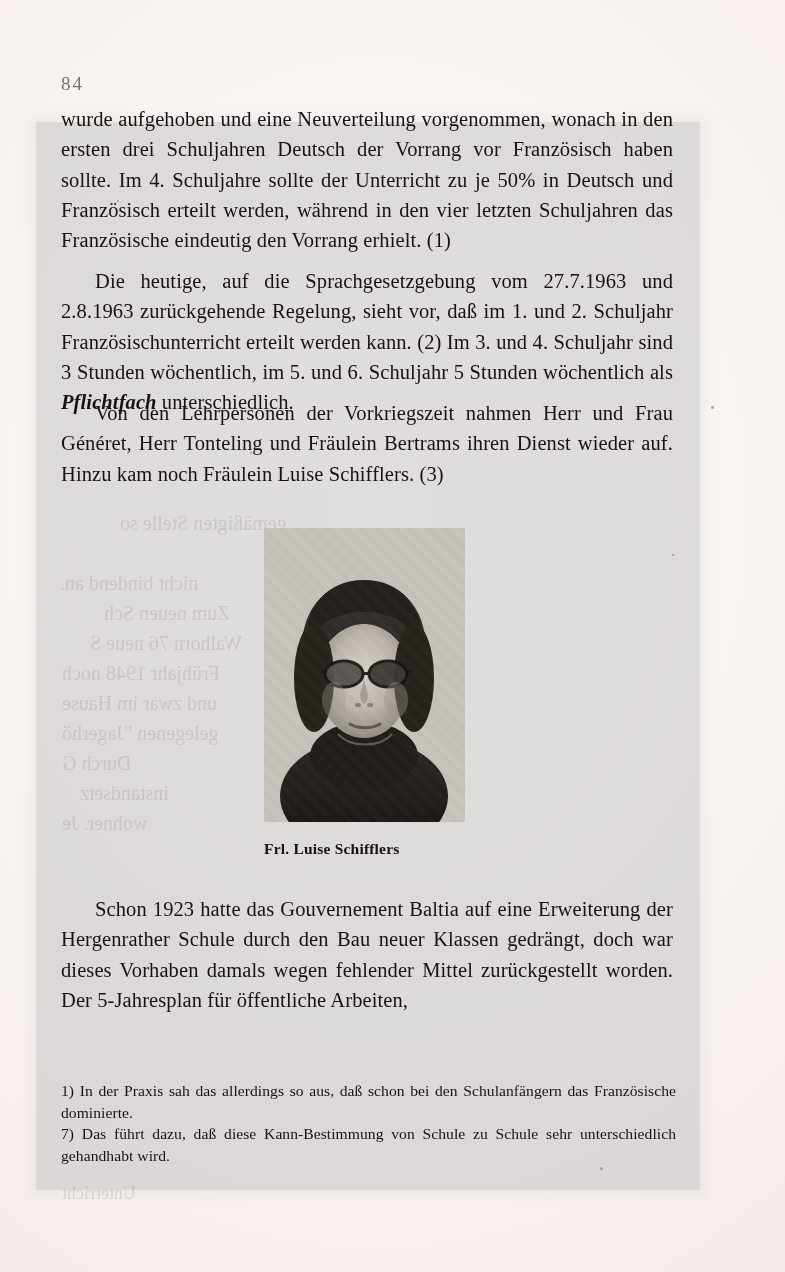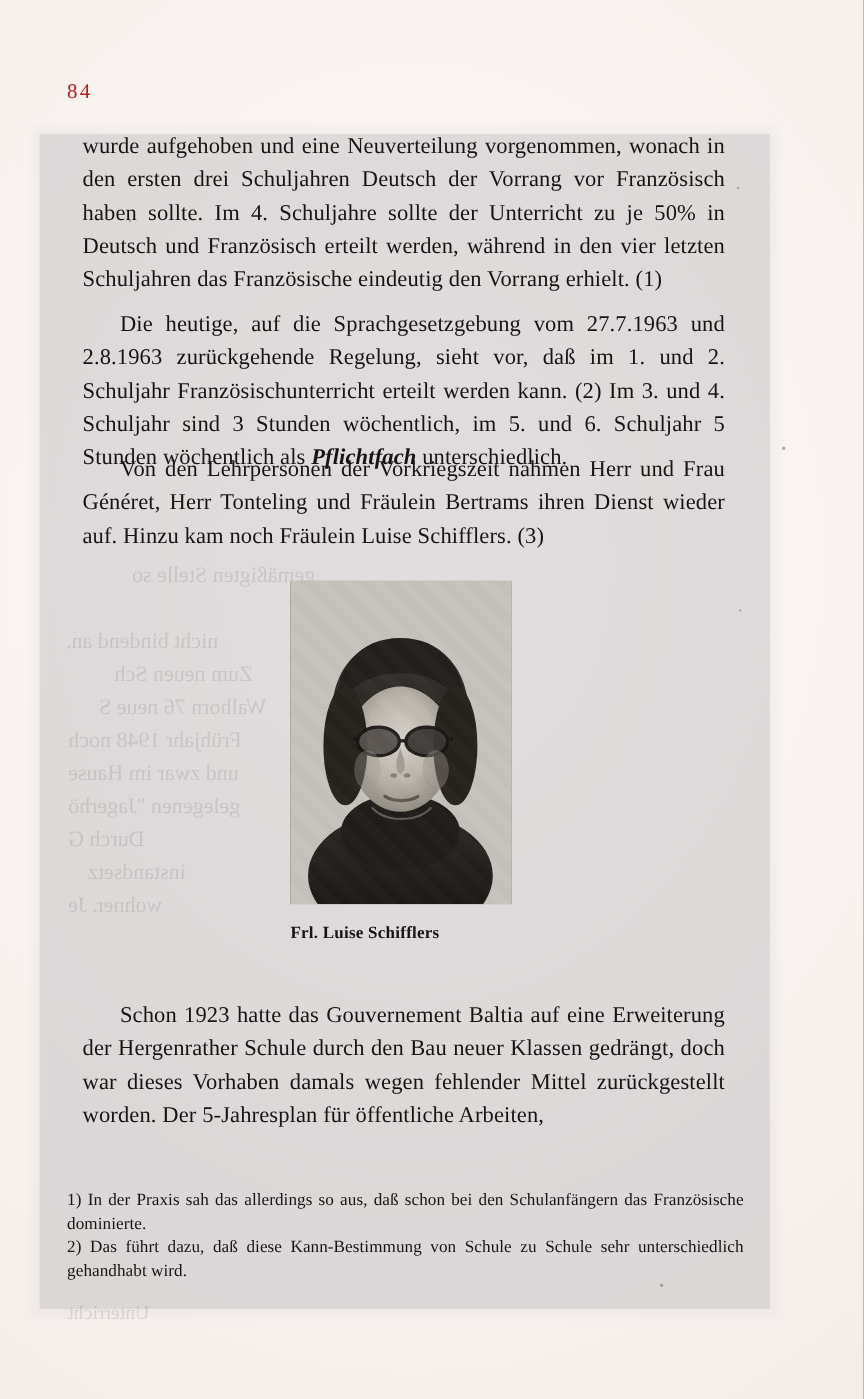--- a/index.html
+++ b/index.html
@@ -53,31 +53,31 @@
     width: 785px;
     height: 1272px;
   }
 
   .folio {
     position: absolute;
     left: 61px;
     top: 73px;
     font-size: 19px;
     letter-spacing: 2px;
-    color: #b91c1c;
+    color: #737373;
   }
 
   .textblock {
     position: absolute;
     left: 61px;
     width: 612px;
   }
 
   p.para {
-    margin: 14px;
+    margin: 0;
     font-size: 20.5px;
     line-height: 30.3px;
     text-align: justify;
     text-indent: 0;
     color: #181313;
     letter-spacing: 0.1px;
   }
   p.para.indent { text-indent: 34px; }
   p.para b { font-weight: bold; font-style: italic; }
 
@@ -275,21 +275,21 @@
     </div>
 
     <div class="caption">Frl. Luise Schifflers</div>
 
     <div class="textblock para-block-4">
       <p class="para indent">Schon 1923 hatte das Gouvernement Baltia auf eine Erweiterung der Hergenrather Schule durch den Bau neuer Klassen gedrängt, doch war dieses Vorhaben damals wegen fehlender Mittel zurückgestellt worden. Der 5-Jahresplan für öffentliche Arbeiten,</p>
     </div>
 
     <div class="footnotes">
       <p class="fnote">1) In der Praxis sah das allerdings so aus, daß schon bei den Schulanfängern das Französische dominierte.</p>
-      <p class="fnote">2) Das führt dazu, daß diese Kann-Bestimmung von Schule zu Schule sehr unterschiedlich gehandhabt wird.</p>
+      <p class="fnote">7) Das führt dazu, daß diese Kann-Bestimmung von Schule zu Schule sehr unterschiedlich gehandhabt wird.</p>
     </div>
 
   </div>
 
   <div class="speck" style="left:711px; top:406px; width:3px; height:3px;"></div>
   <div class="speck" style="left:117px; top:200px; width:2px; height:2px;"></div>
   <div class="speck" style="left:250px; top:452px; width:2px; height:2px;"></div>
   <div class="speck" style="left:670px; top:170px; width:2px; height:2px;"></div>
   <div class="speck" style="left:672px; top:554px; width:2px; height:2px;"></div>
   <div class="speck" style="left:600px; top:1167px; width:3px; height:3px;"></div>

